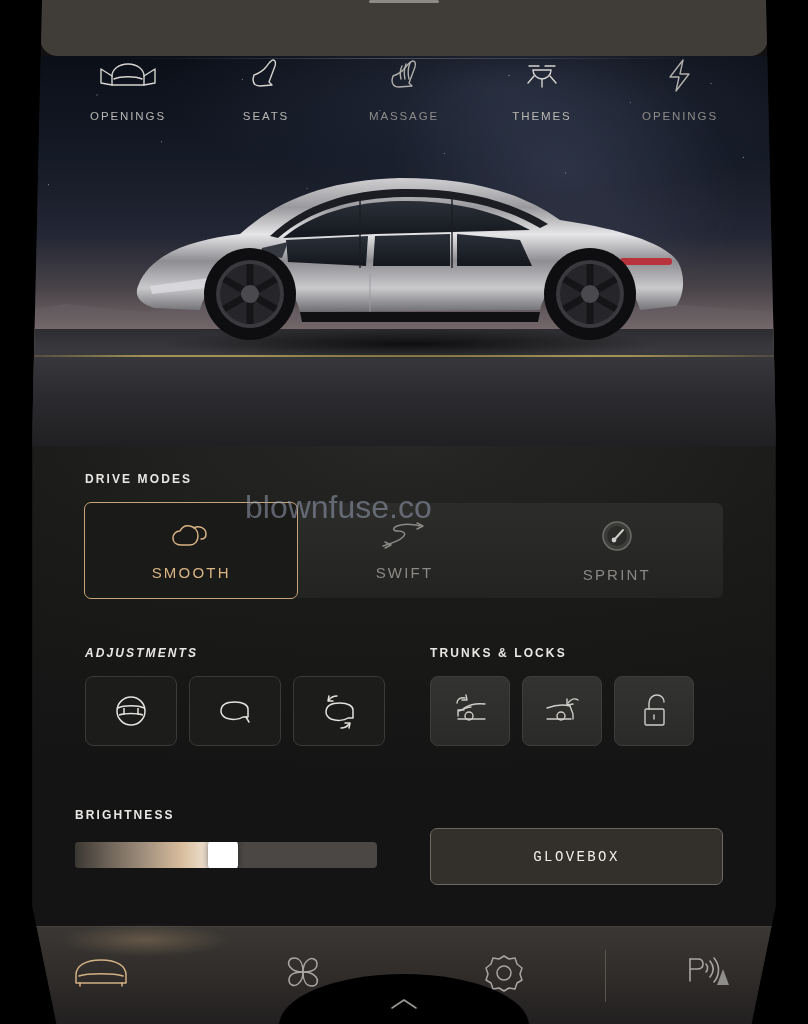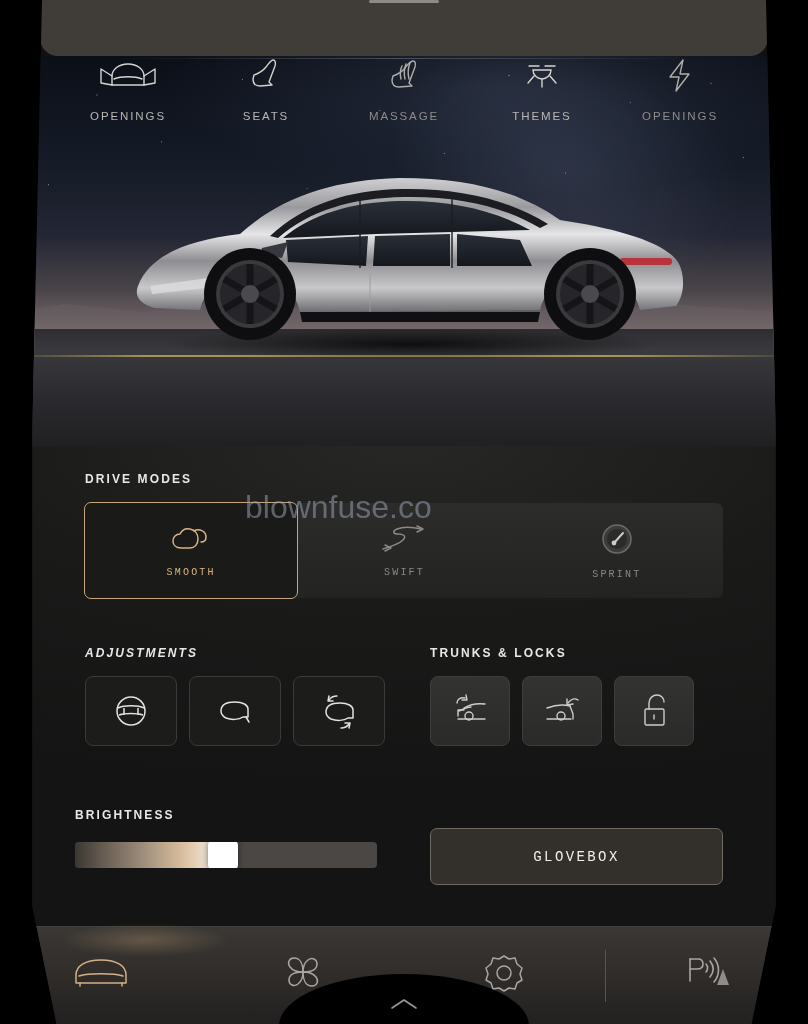--- a/index.html
+++ b/index.html
@@ -95,21 +95,21 @@
 
   .sec-label{ font-size:12px; letter-spacing:2.1px; color:#e9e7e4; font-weight:700; }
 
   
   .dm-wrap{ position:absolute; left:85px; top:26px; width:638px; }
   .dm-row{ position:relative; margin-top:17px; height:95px; display:flex;
            background:linear-gradient(180deg,#2c2c2a,#232321);
            border-radius:7px; overflow:visible; }
   .dm{ flex:1; display:flex; flex-direction:column; align-items:center;
        justify-content:center; gap:13px; cursor:pointer; }
-  .dm .lb{ font-size:10px; letter-spacing:2.2px; color:#8b8986;font-family:Liberation Mono, monospace; }
+  .dm .lb{ font-size:15px; letter-spacing:2.2px; color:#8b8986; }
   .dm.active{ background:#1a1a18; border:1px solid #c9a678; border-radius:7px;
               margin:-1px 0 -1px -1px; }
   .dm.active .lb{ color:#d9b485; }
 
   
   .adj-wrap{ position:absolute; left:85px; top:200px; width:300px;font-style:italic; }
   .trk-wrap{ position:absolute; left:430px; top:200px; width:264px; }
   .tile-row{ display:flex; gap:12px; margin-top:16px; }
   .tile{ width:92px; height:70px; border-radius:8px; display:flex;
          align-items:center; justify-content:center; cursor:pointer; }

